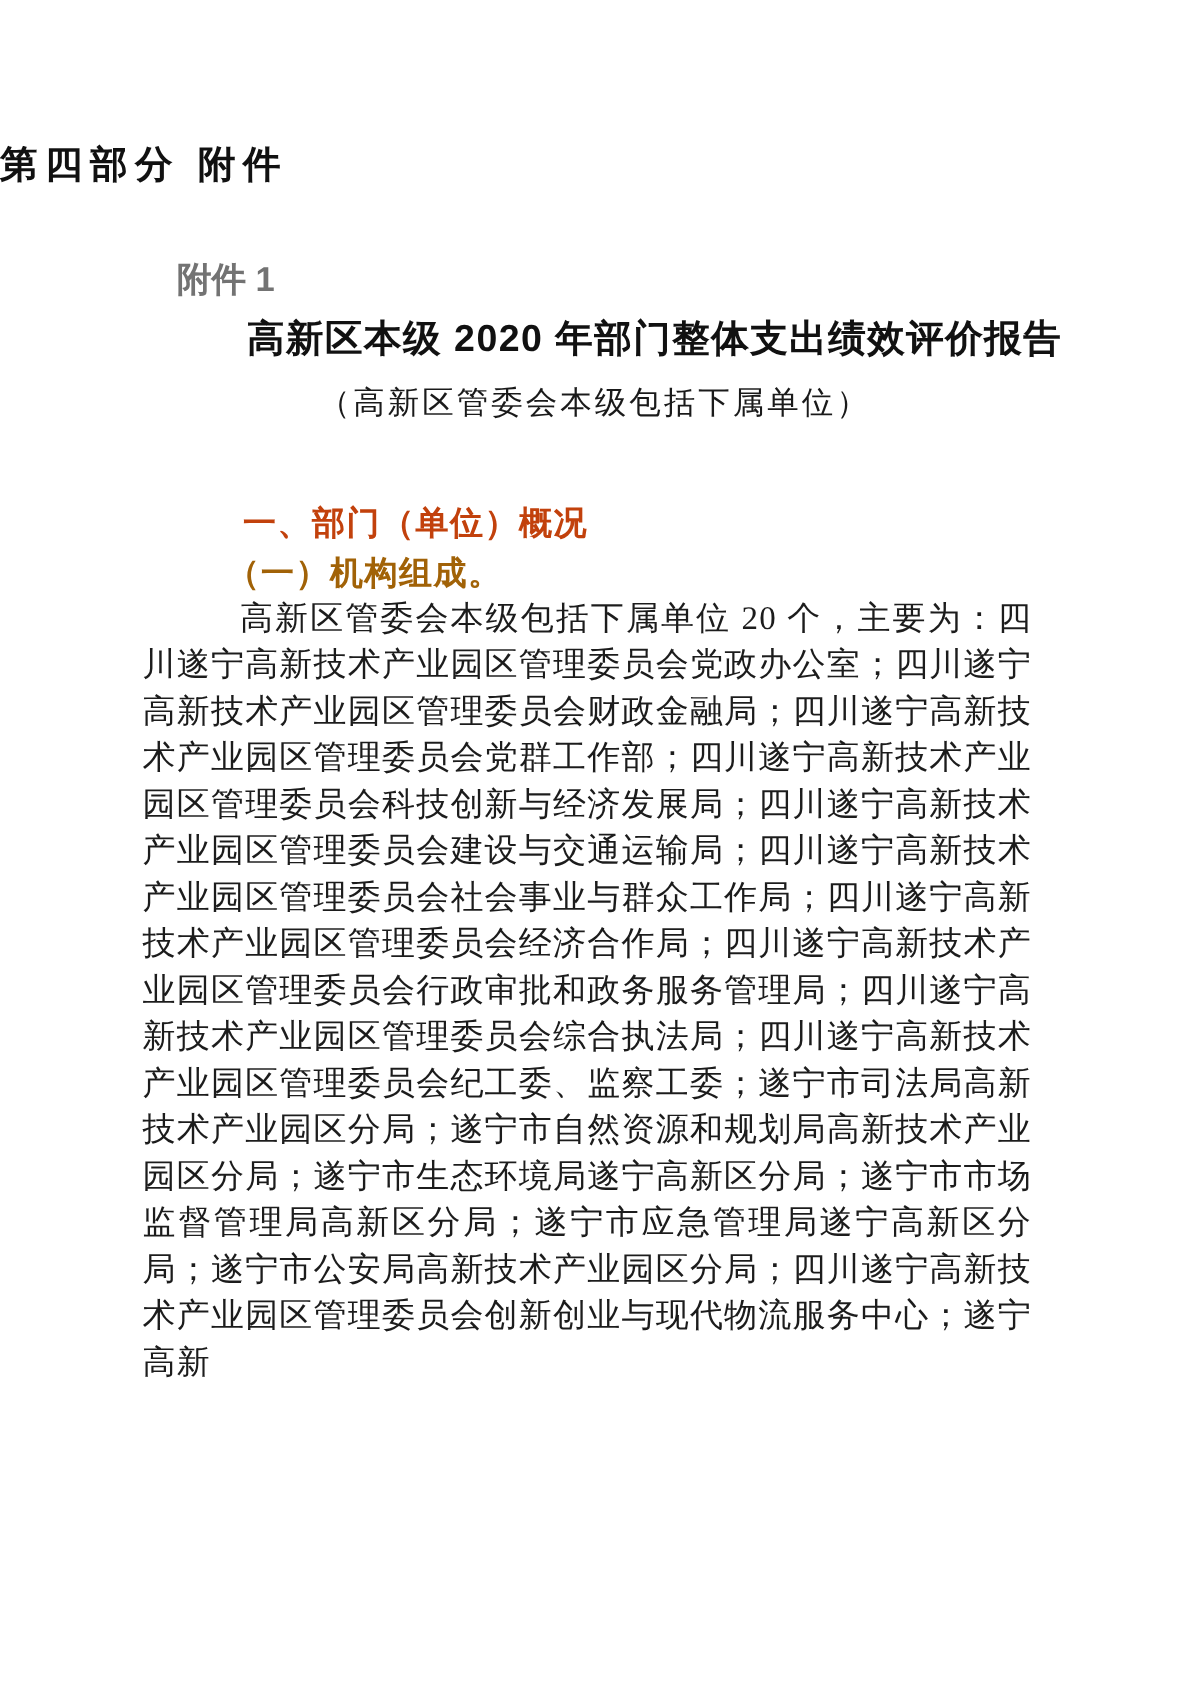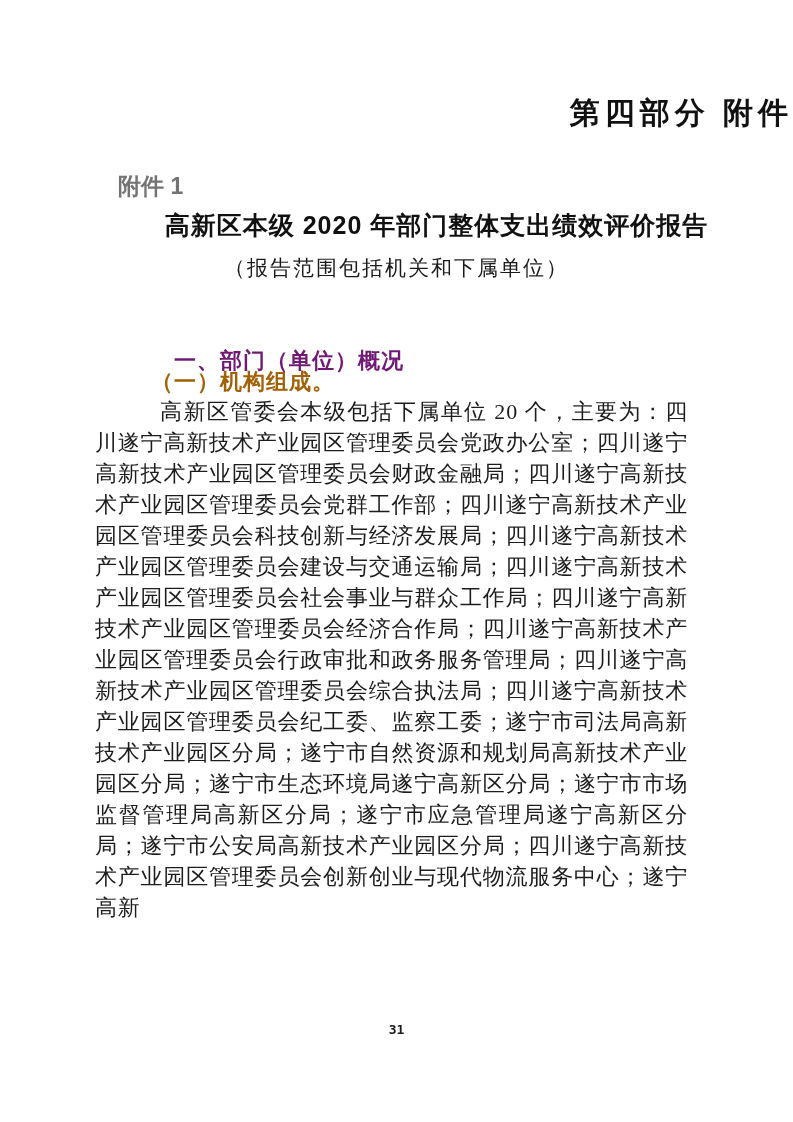--- a/index.html
+++ b/index.html
@@ -14,24 +14,24 @@
     background: #ffffff;
     overflow: hidden;
     color: #1a1a1a;
   }
   .part-heading {
     position: absolute;
     top: 93px;
     left: 0;
     width: 100%;
     margin: 0;
-    text-align: right;
+    text-align: left;
     font-family: "Liberation Sans", "DejaVu Sans", sans-serif;
     font-weight: 700;
-    font-size: 30px;
+    font-size: 25px;
     letter-spacing: 5px;
     color: #111111;
     white-space: pre;
   }
   .attachment-label {
     position: absolute;
     top: 146px;
     left: 118px;
     font-family: "Liberation Sans", "DejaVu Sans", sans-serif;
     font-weight: 700;
@@ -61,26 +61,26 @@
     text-align: center;
     font-family: "Liberation Serif", "DejaVu Serif", serif;
     font-size: 21px;
     letter-spacing: 2px;
     color: #1a1a1a;
   }
   .section-heading {
     position: absolute;
     top: 330px;
     left: 158px;
-    margin: 16px;
+    margin: 4px;
     font-family: "Liberation Sans", "DejaVu Sans", sans-serif;
     font-weight: 700;
     font-size: 22px;
     letter-spacing: 1px;
-    color: #701a75;
+    color: #c2410c;
   }
   .subsection-heading {
     position: absolute;
     top: 367px;
     left: 151px;
     margin: 0;
     font-family: "Liberation Serif", "DejaVu Serif", serif;
     font-weight: 700;
     font-size: 22px;
     letter-spacing: 1px;
@@ -116,22 +116,21 @@
 </head>
 <body>
 
 <div class="page">
   <h1 class="part-heading">第四部分 附件</h1>
 
   <div class="attachment-label">附件 1</div>
 
   <h2 class="report-title">高新区本级 2020 年部门整体支出绩效评价报告</h2>
 
-  <div class="report-subtitle">（报告范围包括机关和下属单位）</div>
+  <div class="report-subtitle">（高新区管委会本级包括下属单位）</div>
 
   <h3 class="section-heading">一、部门（单位）概况</h3>
 
   <h4 class="subsection-heading">（一）机构组成。</h4>
 
   <p class="body-paragraph">高新区管委会本级包括下属单位 20 个，主要为：四川遂宁高新技术产业园区管理委员会党政办公室；四川遂宁高新技术产业园区管理委员会财政金融局；四川遂宁高新技术产业园区管理委员会党群工作部；四川遂宁高新技术产业园区管理委员会科技创新与经济发展局；四川遂宁高新技术产业园区管理委员会建设与交通运输局；四川遂宁高新技术产业园区管理委员会社会事业与群众工作局；四川遂宁高新技术产业园区管理委员会经济合作局；四川遂宁高新技术产业园区管理委员会行政审批和政务服务管理局；四川遂宁高新技术产业园区管理委员会综合执法局；四川遂宁高新技术产业园区管理委员会纪工委、监察工委；遂宁市司法局高新技术产业园区分局；遂宁市自然资源和规划局高新技术产业园区分局；遂宁市生态环境局遂宁高新区分局；遂宁市市场监督管理局高新区分局；遂宁市应急管理局遂宁高新区分局；遂宁市公安局高新技术产业园区分局；四川遂宁高新技术产业园区管理委员会创新创业与现代物流服务中心；遂宁高新</p>
 
-  <div class="page-number">31</div>
 </div>
 
 </body></html>

